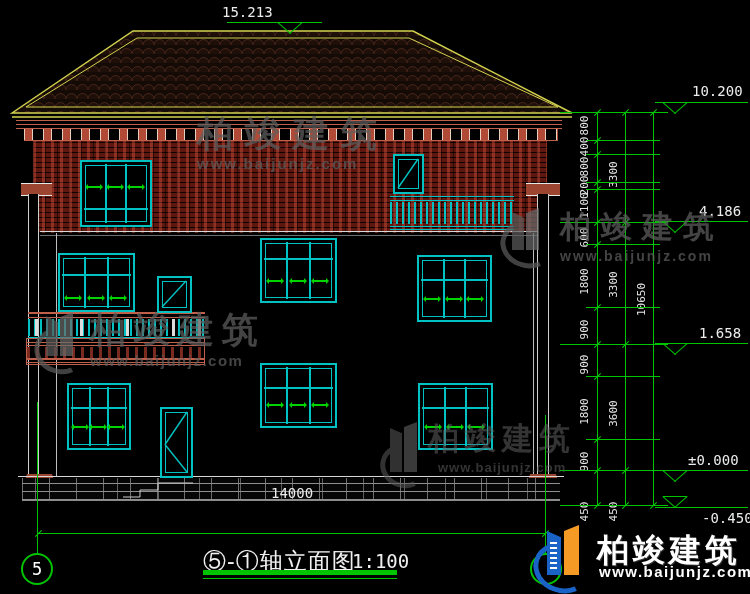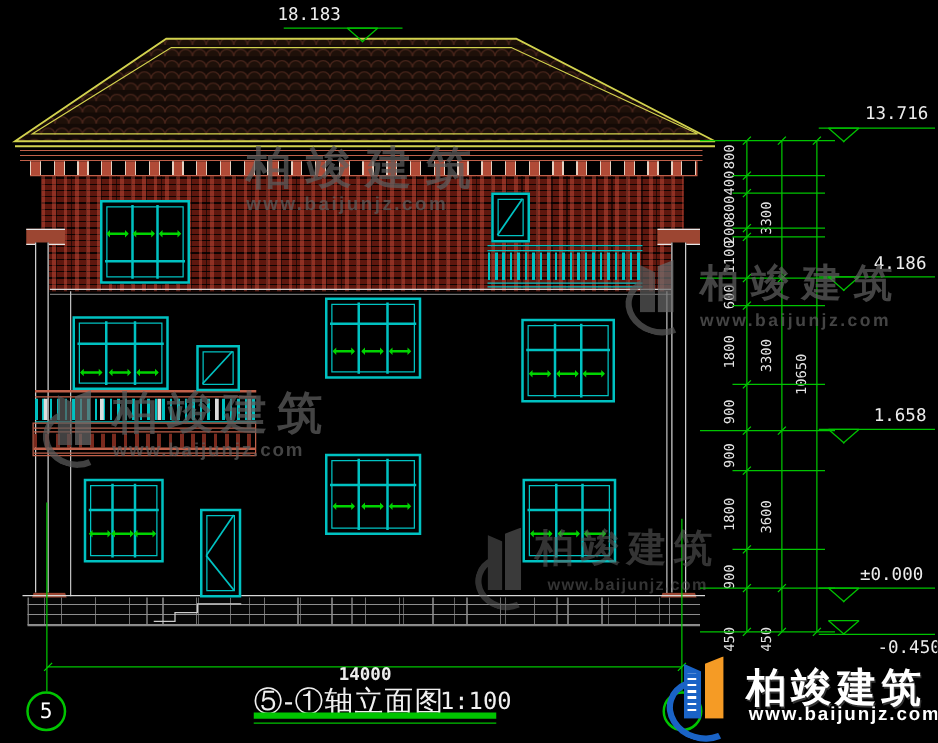--- a/index.html
+++ b/index.html
@@ -123,21 +123,21 @@
     <div class="redline" style="left:0;top:3px;width:177px;"></div>
     <div class="redline" style="left:0;top:6px;width:177px;"></div>
     <div class="abs" style="left:0;top:8px;width:177px;height:11px;background:repeating-linear-gradient(90deg,#7a2a1e 0 3px,transparent 3px 9px);"></div>
     <div class="redline" style="left:0;top:19px;width:177px;height:2px;"></div>
     <div class="redline" style="left:0;top:23px;width:177px;"></div>
   </div>
 
   <div class="hline" style="left:38px;top:533px;width:507px;"></div>
   <div class="tick" style="left:34px;top:533px;"></div>
   <div class="tick" style="left:541px;top:533px;"></div>
-  <div id="dim14000" style="left:271px;top:532px;font-weight:bold;">14000</div>
+  <div id="dim14000" style="left:271px;top:485px;">14000</div>
 
   <div class="vline" style="left:37px;top:402px;height:151px;"></div>
   <div class="vline" style="left:545px;top:415px;height:138px;"></div>
   <div class="axis-circle" style="left:530px;top:553px;"></div>
   <div class="axis-circle" style="left:21px;top:553px;">5</div>
 
   <div id="title-text" style="left:203px;top:546px;">⑤-①轴立面图</div>
   <div id="scale-text" style="left:352px;top:550px;">1:100</div>
   <div class="abs" style="left:203px;top:570px;width:194px;height:5px;background:#00c400;"></div>
   <div class="abs" style="left:203px;top:578px;width:194px;height:1px;background:#00c400;"></div>
@@ -323,28 +323,28 @@
     <div class="hline" style="left: 586px; top: 244px; width: 74px;"></div>
     <div class="hline" style="left: 586px; top: 307px; width: 74px;"></div>
     <div class="hline" style="left: 586px; top: 376px; width: 74px;"></div>
     <div class="hline" style="left: 586px; top: 439px; width: 74px;"></div>
     <div class="hline" style="left: 227px; top: 22px; width: 95px;"></div>
     <div class="tri" style="left: 278px; top: 22px;">
       <div class="tt"></div>
       <div class="tl"></div>
       <div class="tr"></div>
     </div>
-    <div class="lvltxt" style="left: 222px; top: 4px;">18.183</div>
+    <div class="lvltxt" style="left: 222px; top: 4px;">15.213</div>
     <div class="hline" style="left: 655px; top: 102px; width: 93px;"></div>
     <div class="tri" style="left: 663px; top: 102px;">
       <div class="tt"></div>
       <div class="tl"></div>
       <div class="tr"></div>
     </div>
-    <div class="lvltxt" style="left: 692px; top: 83px;">13.716</div>
+    <div class="lvltxt" style="left: 692px; top: 83px;">10.200</div>
     <div class="hline" style="left: 655px; top: 221px; width: 93px;"></div>
     <div class="tri" style="left: 663px; top: 221px;">
       <div class="tt"></div>
       <div class="tl"></div>
       <div class="tr"></div>
     </div>
     <div class="lvltxt" style="left: 699px; top: 203px;">4.186</div>
     <div class="hline" style="left: 655px; top: 343px; width: 93px;"></div>
     <div class="tri" style="left: 663px; top: 343px;">
       <div class="tt"></div>

